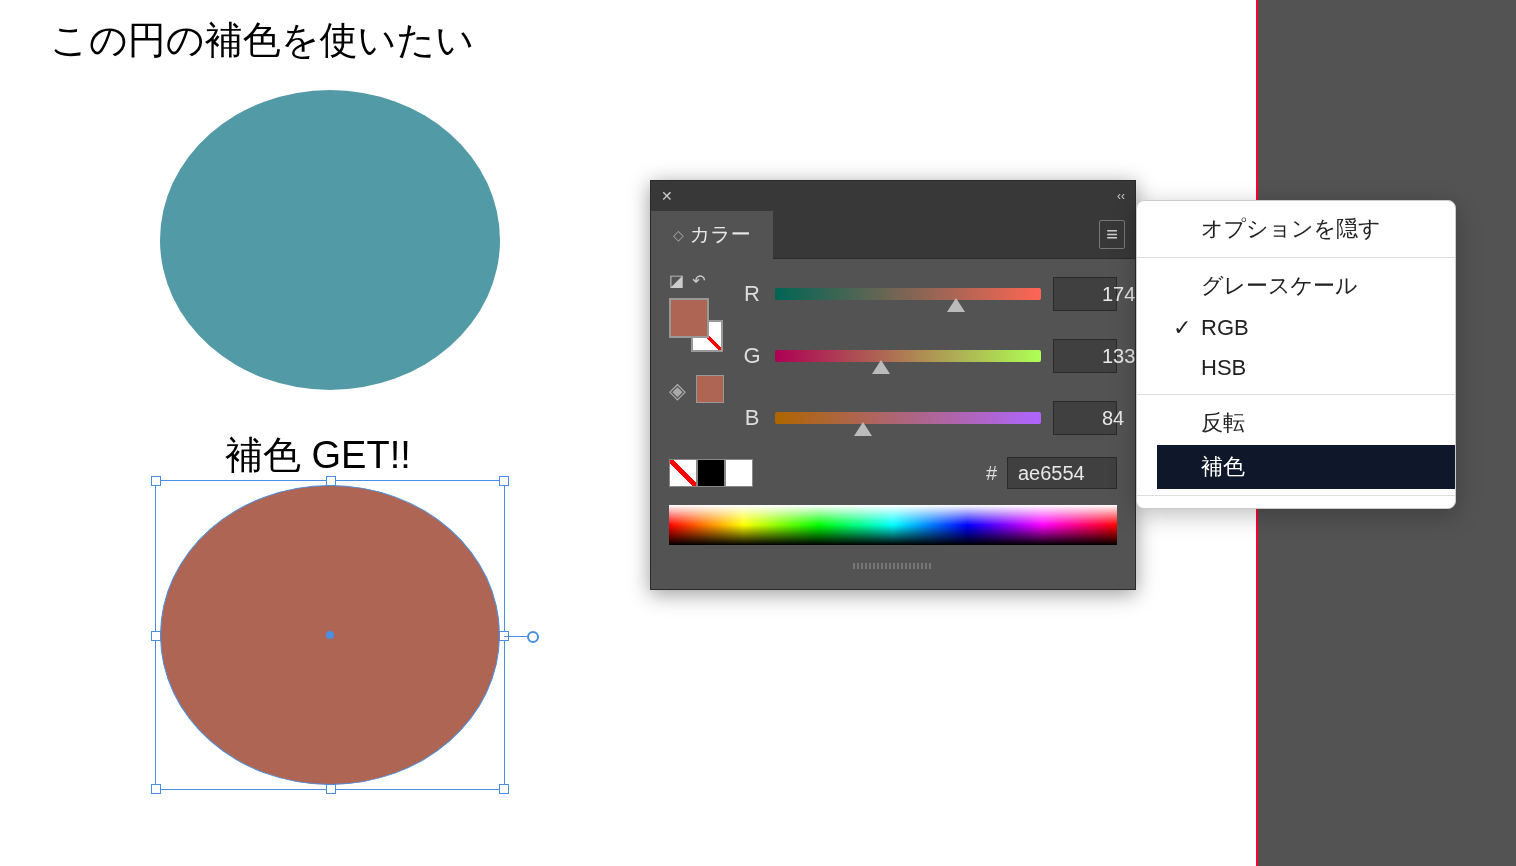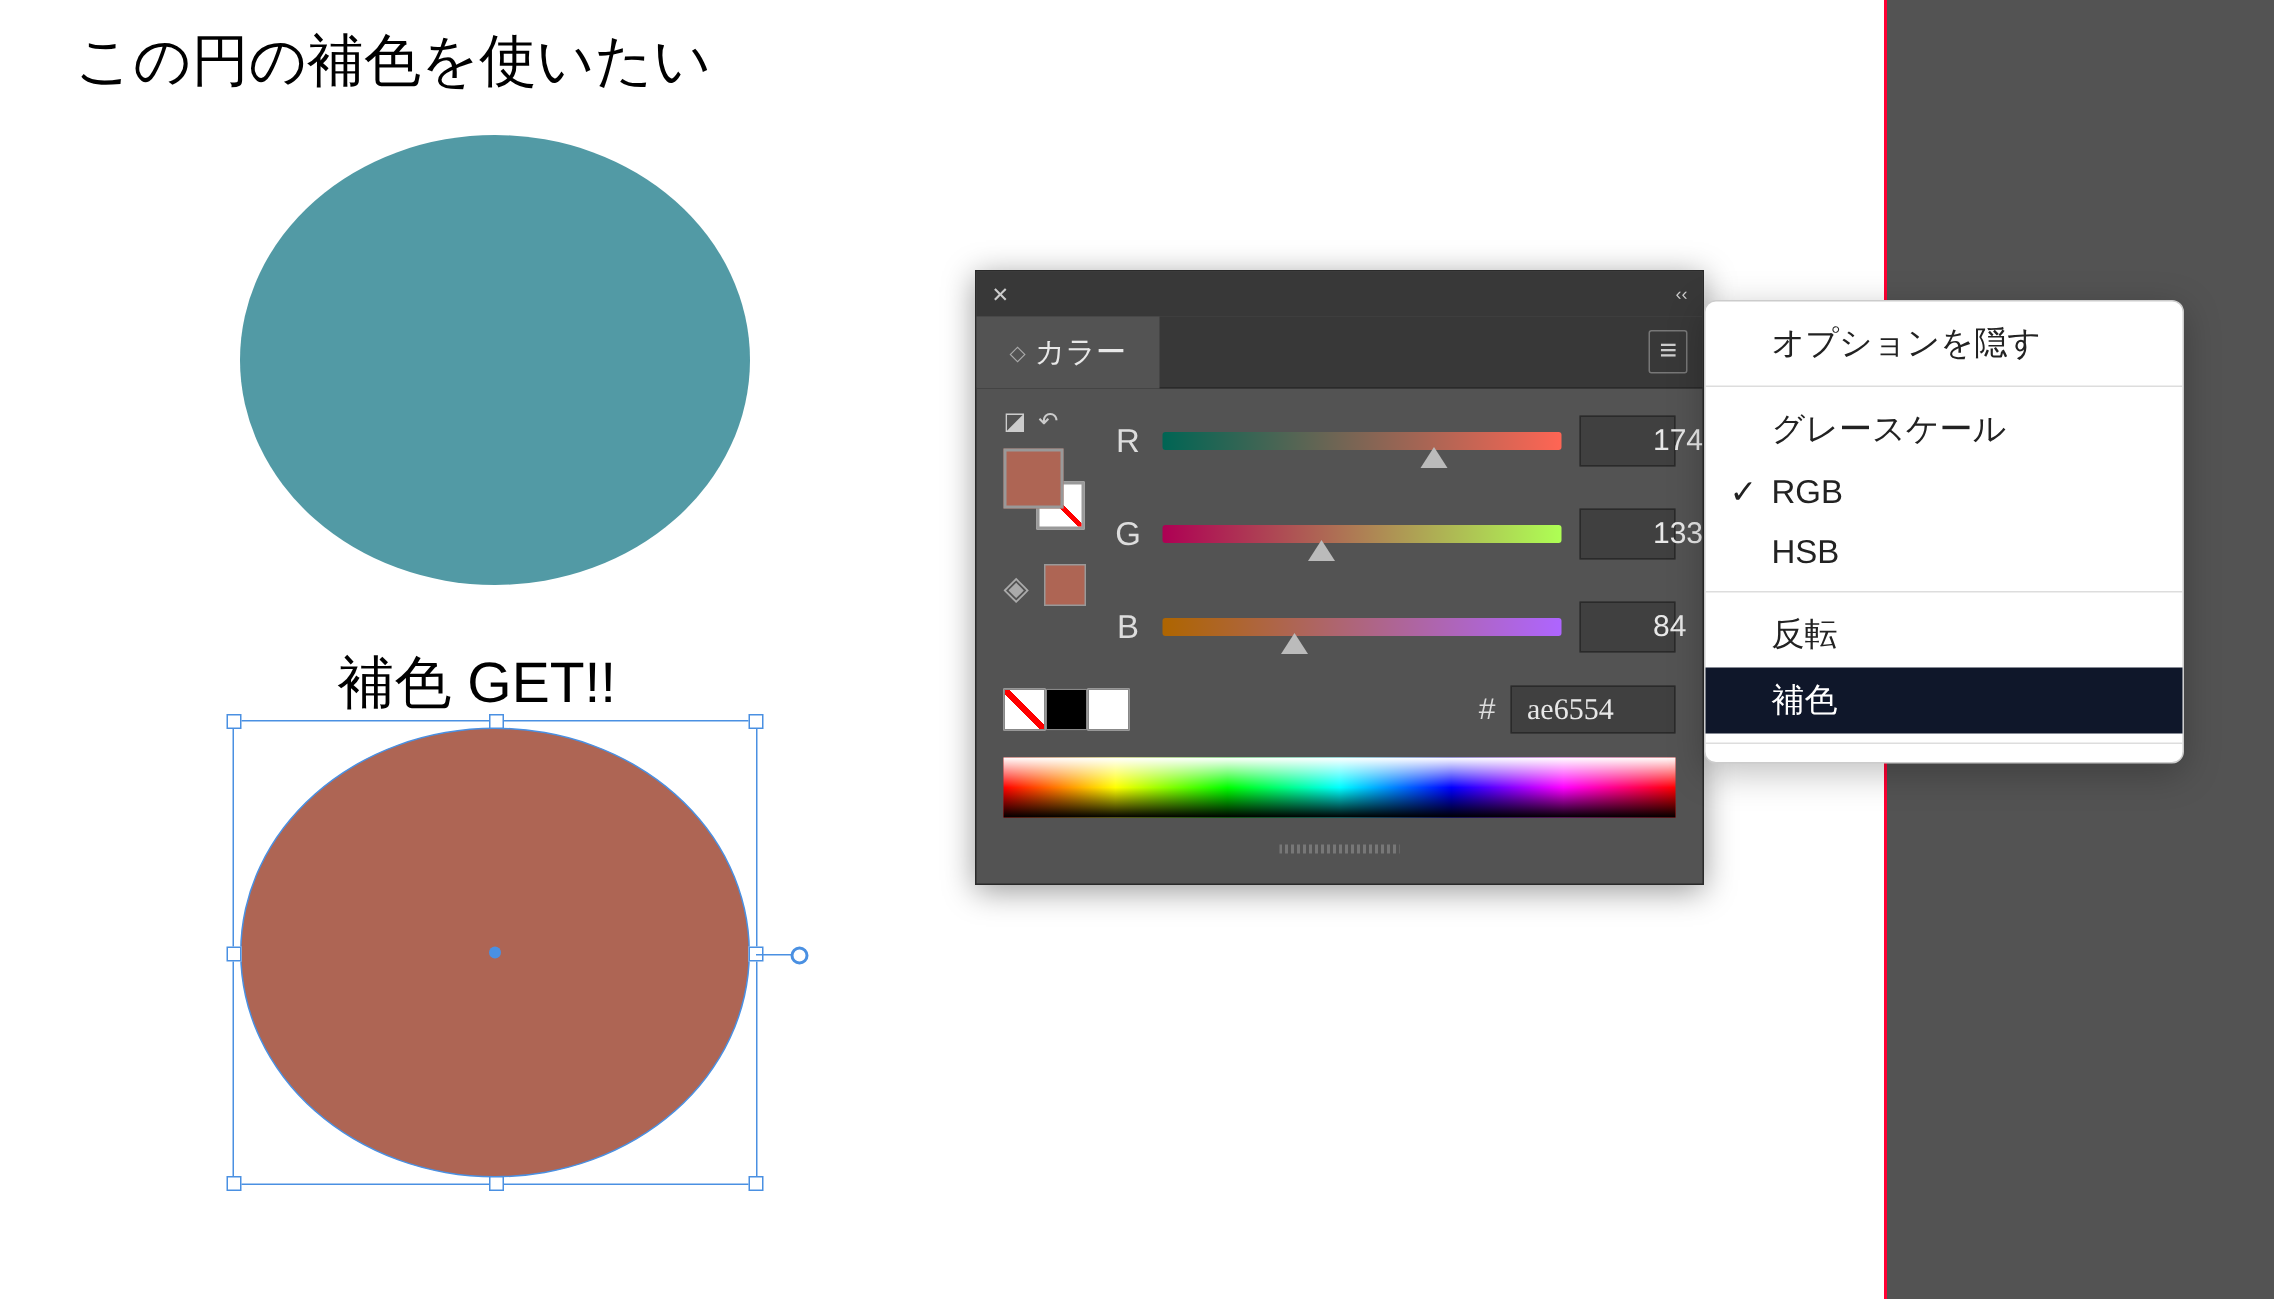--- a/index.html
+++ b/index.html
@@ -325,21 +325,20 @@
   .hex-input {
     width: 110px;
     height: 32px;
     background: #404040;
     color: #e8e8e8;
     border: 1px solid #2a2a2a;
     text-align: left;
     padding: 0 10px;
     font-size: 20px;
     line-height: 30px;
-    font-family: Liberation Serif, serif;
   }
   .spectrum {
     margin-top: 16px;
     height: 40px;
     background: linear-gradient(to bottom, white, transparent 50%, black),
                 linear-gradient(to right, #ff0000, #ffff00, #00ff00, #00ffff, #0000ff, #ff00ff, #ff0000);
     position: relative;
   }
   .drag-grip {
     height: 14px;
@@ -363,20 +362,21 @@
     border-radius: 8px;
     box-shadow: 0 6px 24px rgba(0,0,0,0.25);
     padding: 6px 0;
     font-size: 22px;
     color: #222;
   }
   .menu-item {
     padding: 7px 24px 7px 44px;
     cursor: pointer;
     position: relative;
+    margin-left: 20px;
   }
   .menu-item.selected {
     background: #0f172a;
     color: #fff;
   }
   .menu-check::before {
     content: "✓";
     position: absolute;
     left: 16px;
   }

